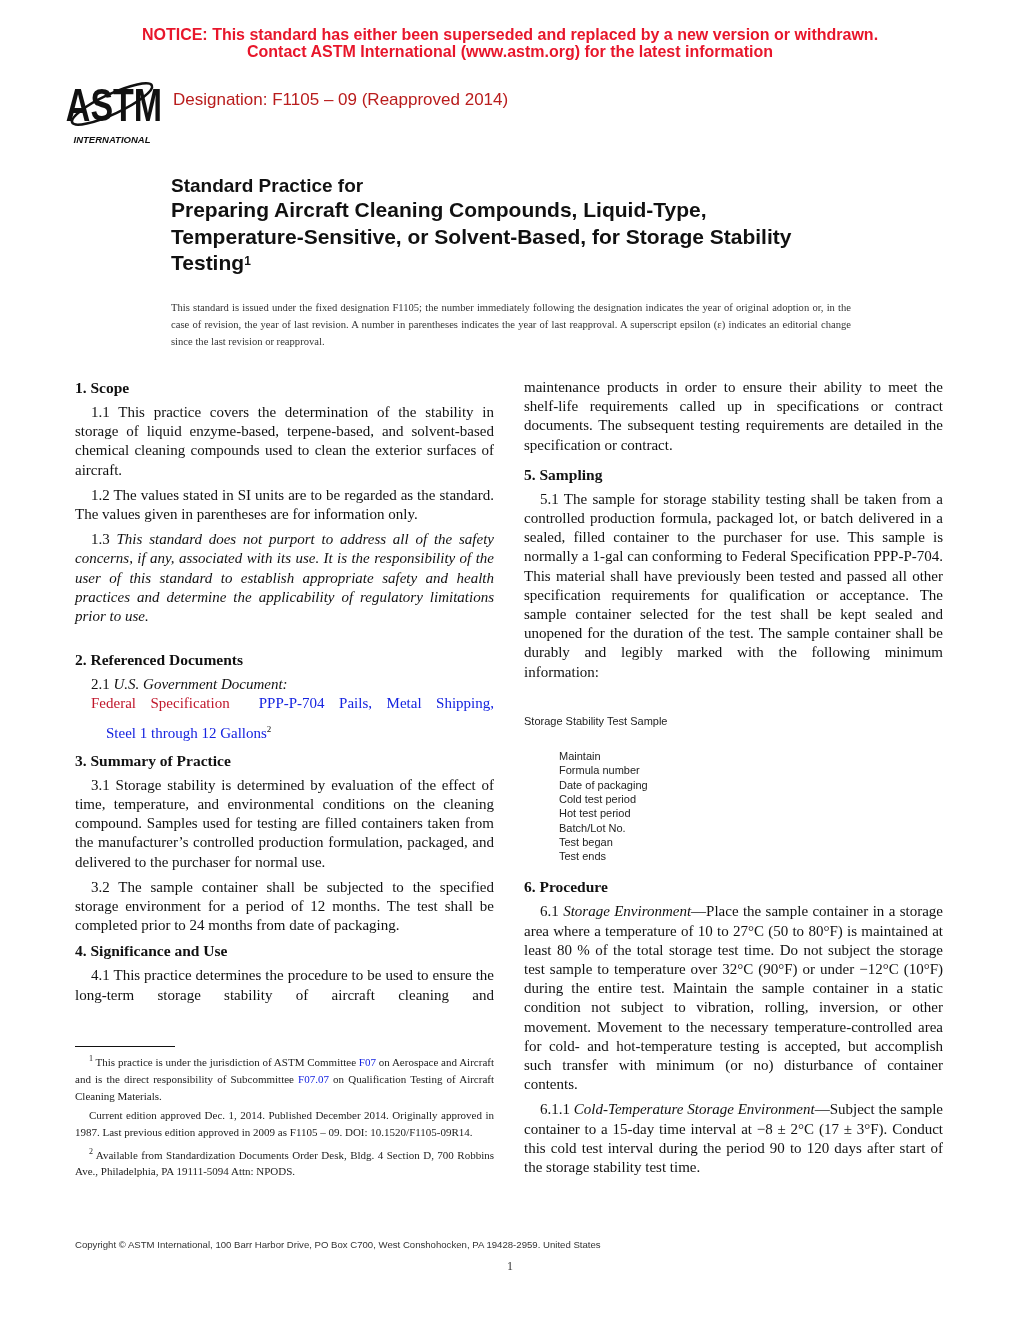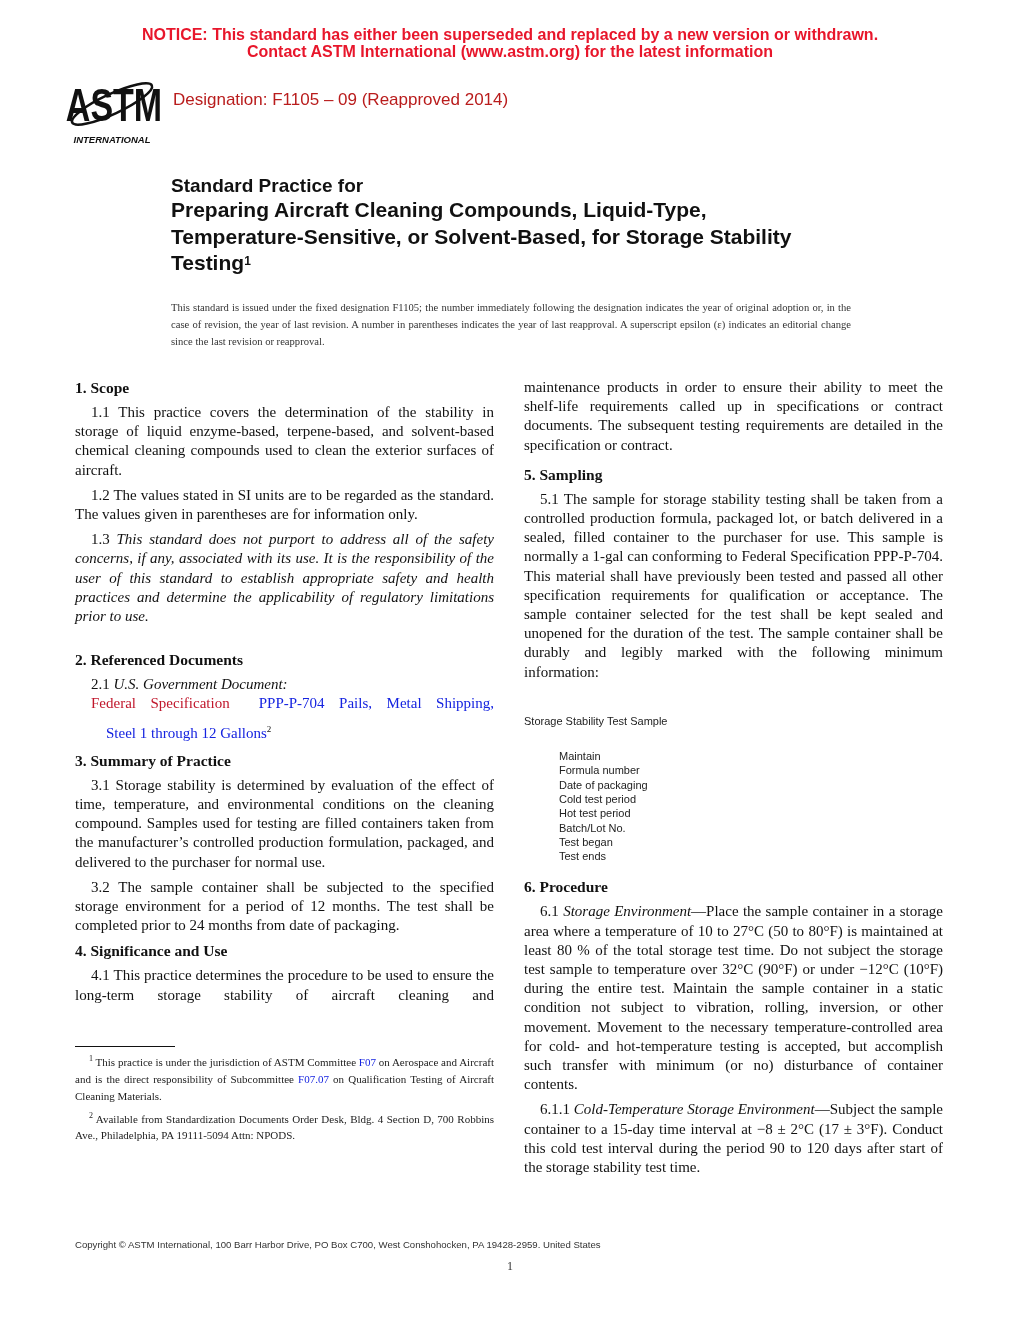--- a/index.html
+++ b/index.html
@@ -88,20 +88,21 @@
   <p>3.1 Storage stability is determined by evaluation of the effect of time, temperature, and environmental conditions on the cleaning compound. Samples used for testing are filled containers taken from the manufacturer’s controlled production formulation, packaged, and delivered to the purchaser for normal use.</p>
   <p>3.2  The sample container shall be subjected to the specified storage environment for a period of 12 months. The test shall be completed prior to 24 months from date of packaging.</p>
 
   <h2 style="">4.  Significance and Use</h2>
   <p style="text-align-last:justify">4.1 This practice determines the procedure to be used to ensure the long-term storage stability of aircraft cleaning and</p>
 </div>
 
 <div class="fn-rule"></div>
 <div class="footnotes">
   <p><sup>1</sup><span> This practice is under the jurisdiction of ASTM Committee </span><span class="fn-link">F07</span><span> on Aerospace and Aircraft and is the direct responsibility of Subcommittee </span><span class="fn-link">F07.07</span><span> on Qualification Testing of Aircraft Cleaning Materials.</span></p>
+  <p>Current edition approved Dec. 1, 2014. Published December 2014. Originally approved in 1987. Last previous edition approved in 2009 as F1105 – 09. DOI: 10.1520/F1105-09R14.</p>
   <p><sup>2</sup><span> Available from Standardization Documents Order Desk, Bldg. 4 Section D, 700 Robbins Ave., Philadelphia, PA 19111-5094 Attn: NPODS.</span></p>
 </div>
 
 <div class="col col-right">
   <p style="text-indent:0">maintenance products in order to ensure their ability to meet the shelf-life requirements called up in specifications or contract documents. The subsequent testing requirements are detailed in the specification or contract.</p>
 
   <h2 style="margin-top:10px">5.  Sampling</h2>
   <p>5.1  The sample for storage stability testing shall be taken from a controlled production formula, packaged lot, or batch delivered in a sealed, filled container to the purchaser for use. This sample is normally a 1-gal can conforming to Federal Specification PPP-P-704. This material shall have previously been tested and passed all other specification requirements for qualification or acceptance. The sample container selected for the test shall be kept sealed and unopened for the duration of the test. The sample container shall be durably and legibly marked with the following minimum information:</p>
 
   <div class="sample-box">

